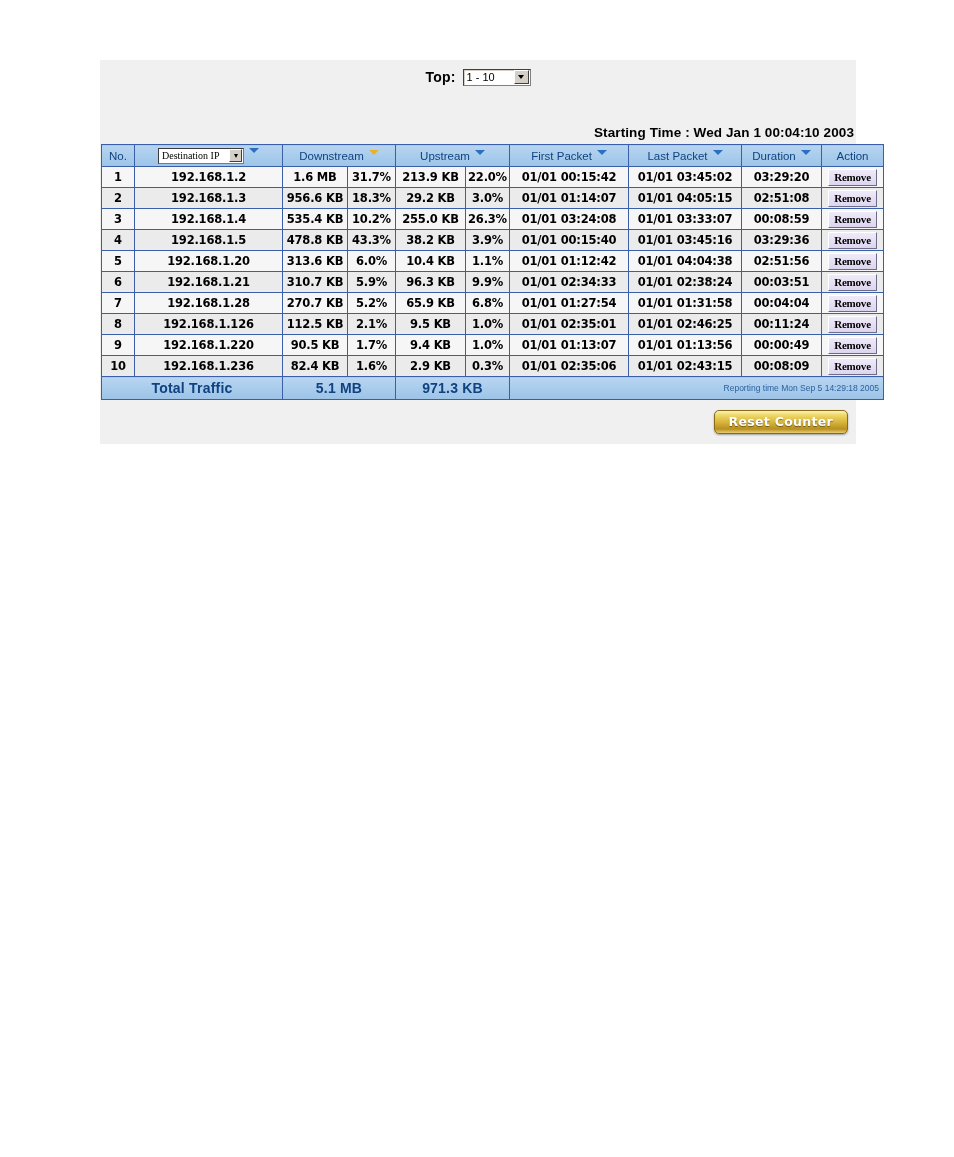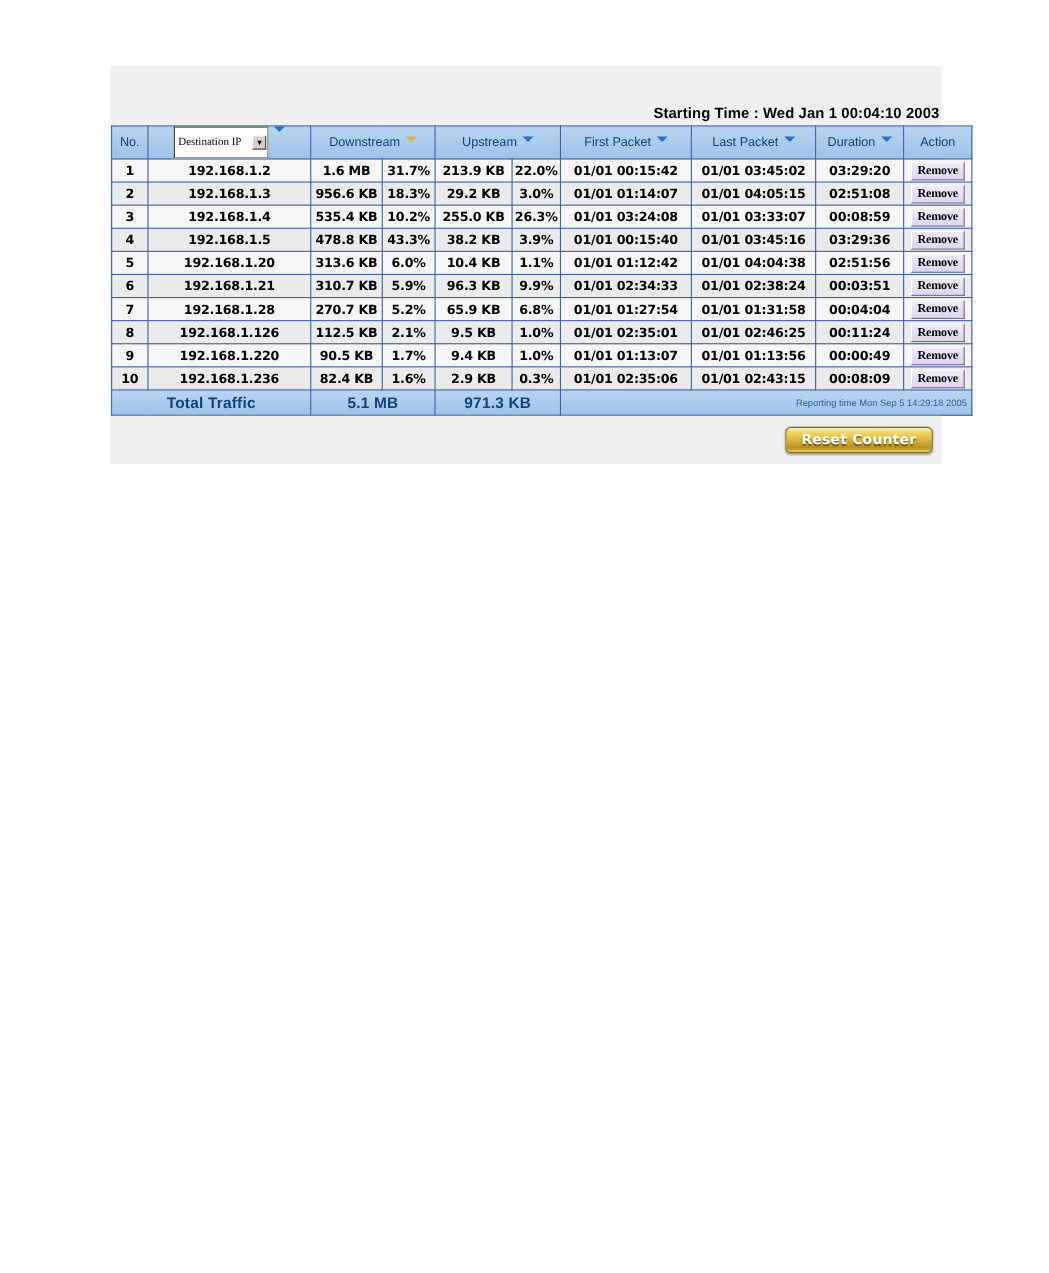--- a/index.html
+++ b/index.html
@@ -134,21 +134,21 @@
   .sort-arrow.active {
     border-top-color: #e8b231;
   }
 
   
   .hdr-select {
     display: inline-flex;
     align-items: center;
     justify-content: space-between;
     width: 86px;
-    height: 29px;
+    height: 16px;
     background: #ffffff;
     border: 1px solid #7b7b7b;
     border-top-color: #3c3c3c;
     border-left-color: #3c3c3c;
     font-size: 10px;
     color: #000;
     padding: 0 1px 0 3px;
     box-sizing: border-box;
     font-family: "Liberation Serif", serif;
   }
@@ -233,20 +233,29 @@
     box-shadow: 0 1px 2px rgba(0,0,0,.35);
   }
 </style>
 </head>
 <body>
 
 <div id="page">
 
   <div class="panel">
 
+    <div class="top-row">
+      <span class="top-label">Top:</span>
+      <span class="select-box">
+        <span>1 - 10</span>
+        <span class="select-arrow">
+            <i></i>
+          </span>
+      </span>
+    </div>
 
     <div class="starting-time">Starting Time : Wed Jan 1 00:04:10 2003</div>
 
     <table class="traffic">
       <colgroup>
         <col style="width:33px">
         <col style="width:148px">
         <col style="width:65px">
         <col style="width:48px">
         <col style="width:70px">

